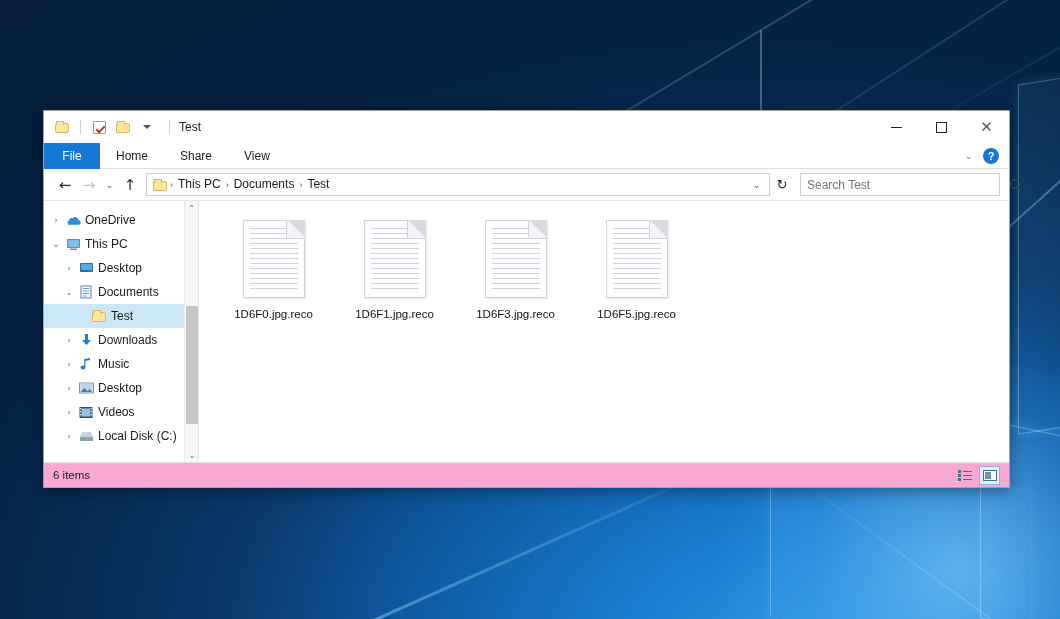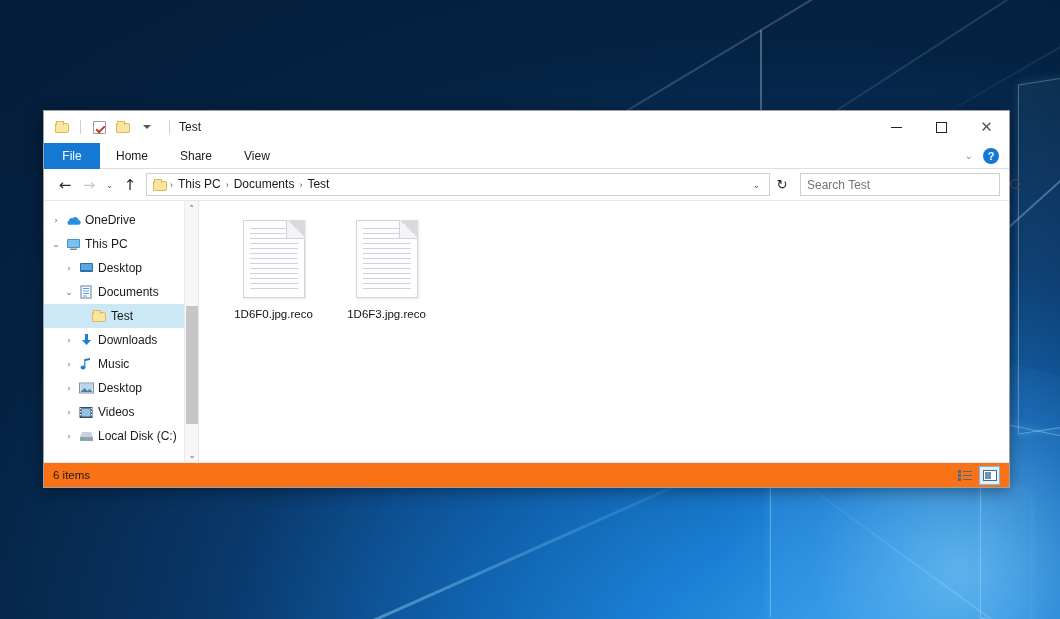--- a/index.html
+++ b/index.html
@@ -176,21 +176,21 @@
     height: 14px; display: flex; align-items: center; justify-content: center;
     font-size: 8px; color: #5a5a5a; font-family: "DejaVu Sans", sans-serif;
   }
   .sb-arrow.bot { position: absolute; bottom: 0; width: 14px; }
   .sb-thumb {
     position: absolute; left: 1px; width: 12px; top: 105px; height: 118px;
     background: #c6c6c6;
   }
 
   .content { flex: 1; background: #fff; position: relative; overflow: hidden; }
-  .filegrid { display: flex; flex-wrap: wrap; padding: 14px 0 0 18px; gap: 0; }
+  .filegrid { display: flex; flex-wrap: wrap; padding: 14px 0 0 18px; gap: 8px; }
   .fileitem {
     width: 113px; display: flex; flex-direction: column; align-items: center;
     padding-top: 2px; padding-bottom: 6px;
   }
   .doc-wrap { padding: 3px; }
   .doc {
     width: 62px; height: 78px; position: relative;
     background: #fefeff;
     border: 1px solid #d2d2d8;
     border-top-right-radius: 0;
@@ -211,21 +211,21 @@
   }
   .doc .foldmask {
     position: absolute; right: -1px; top: -1px; width: 19px; height: 19px;
     background: #fff;
     clip-path: polygon(0 0, 100% 0, 100% 100%);
   }
   .fname { font-size: 11.5px; color: #111; margin-top: 7px; text-align: center; }
 
   
   .statusbar {
-    height: 25px; border-top: 1px solid #e4e4e4; background: #f97316;
+    height: 25px; border-top: 1px solid #e4e4e4; background: #f9a8d4;
     display: flex; align-items: center; padding: 0 9px; flex: none;
   }
   .status-text { font-size: 11.5px; color: #1a1a1a; }
   .viewbtns { margin-left: auto; display: flex; gap: 4px; align-items: center; }
   .vbtn {
     width: 21px; height: 19px; display: flex; align-items: center; justify-content: center;
     border: 1px solid transparent;
   }
   .vbtn.active { border-color: #7fb8e0; background: #e0f0fb; }
   .ico-details { width: 14px; height: 11px; position: relative; }
@@ -497,34 +497,54 @@
           <div class="doc-wrap">
             <div class="doc">
                 <div class="lines"></div>
                 <div class="foldmask"></div>
                 <div class="fold"></div>
               </div>
           </div>
           <div class="fname">1D6F0.jpg.reco</div>
         </div>
 
+        <div class="fileitem">
+          <div class="doc-wrap">
+            <div class="doc">
+                <div class="lines"></div>
+                <div class="foldmask"></div>
+                <div class="fold"></div>
+              </div>
+          </div>
+          <div class="fname">1D6F1.jpg.reco</div>
+        </div>
 
 
         <div class="fileitem">
           <div class="doc-wrap">
             <div class="doc">
                 <div class="lines"></div>
                 <div class="foldmask"></div>
                 <div class="fold"></div>
               </div>
           </div>
           <div class="fname">1D6F3.jpg.reco</div>
         </div>
 
 
+        <div class="fileitem">
+          <div class="doc-wrap">
+            <div class="doc">
+                <div class="lines"></div>
+                <div class="foldmask"></div>
+                <div class="fold"></div>
+              </div>
+          </div>
+          <div class="fname">1D6F5.jpg.reco</div>
+        </div>
 
       </div>
     </div>
   </div>
 
   <div class="statusbar">
     <span class="status-text">6 items</span>
     <div class="viewbtns">
       <div class="vbtn">
         <span class="ico-details">

